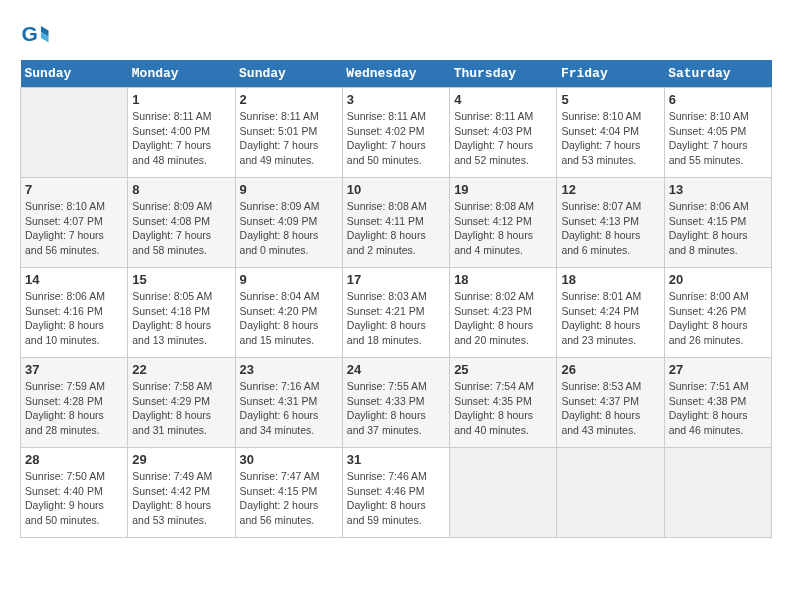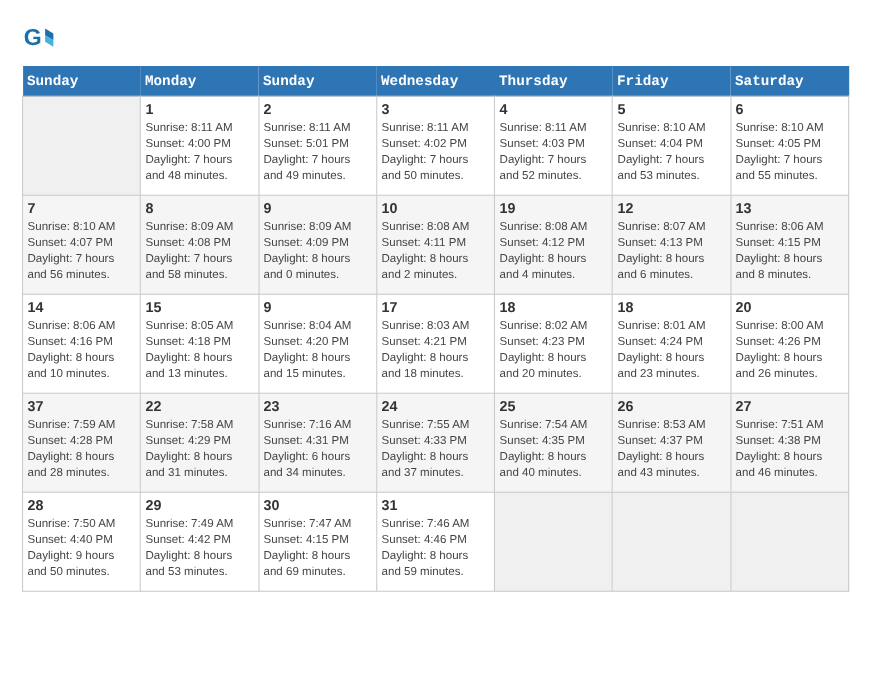--- a/index.html
+++ b/index.html
@@ -355,21 +355,21 @@
           <span>Sunrise: 7:49 AM</span><br>
           <span>Sunset: 4:42 PM</span><br>
           <span>Daylight: 8 hours and 53 minutes.</span>
         </div>
       </td>
         <td>
         <span class="day-number">30</span>
         <div class="day-info">
           <span>Sunrise: 7:47 AM</span><br>
           <span>Sunset: 4:15 PM</span><br>
-          <span>Daylight: 8 hours and 69 minutes.</span>
+          <span>Daylight: 2 hours and 56 minutes.</span>
         </div>
       </td>
         <td>
         <span class="day-number">31</span>
         <div class="day-info">
           <span>Sunrise: 7:46 AM</span><br>
           <span>Sunset: 4:46 PM</span><br>
           <span>Daylight: 8 hours and 59 minutes.</span>
         </div>
       </td>

